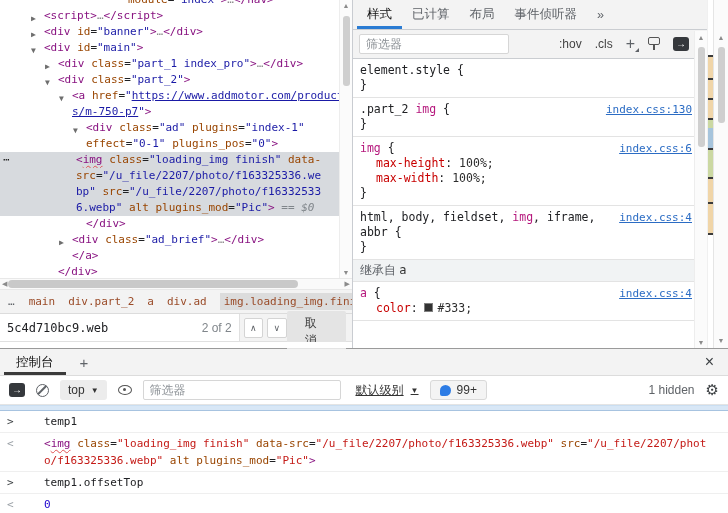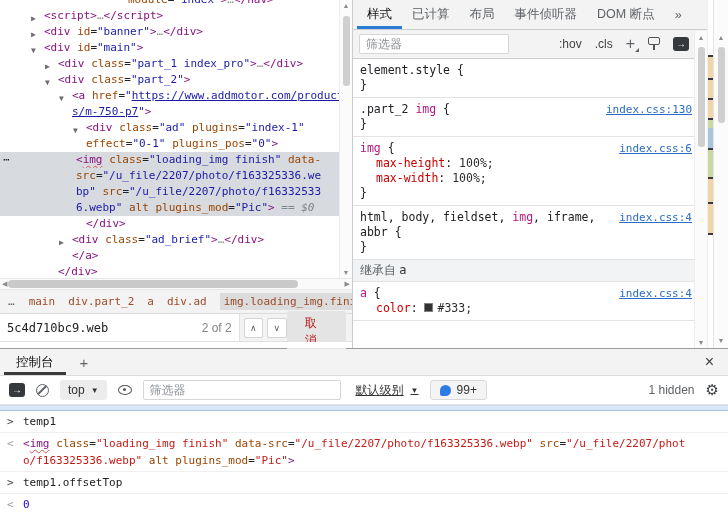--- a/index.html
+++ b/index.html
@@ -36,21 +36,21 @@
   .crumb { white-space:nowrap; }
   .crumb.active { background:#dcdcdc; padding:2px 4px; }
   .crumb-ellipsis { color:#5f6368; letter-spacing:1px; }
 
   .searchbar { height:28px; background:#f3f3f3; display:flex; align-items:center; border-bottom:1px solid #e0e0e0; }
   .search-field { width:246px; height:100%; background:#fff; border-right:1px solid #e0e0e0; display:flex; align-items:center;
                   font-family:"DejaVu Sans Mono","Liberation Mono",monospace; font-size:12px; padding:0 7px; }
   .search-count { margin-left:auto; color:#80868b; font-family:"Liberation Sans",sans-serif; }
   .navbtn { width:20px; height:20px; margin-left:4px; background:#fff; border:1px solid #d4d4d4; border-radius:2px;
             display:flex; align-items:center; justify-content:center; font-size:9px; color:#5f6368; }
-  .cancel-btn { margin-left:auto; margin-right:6px; background:#e4e4e4; border-radius:2px; padding:4px 18px; color:#b91c1c;margin-top:8px; }
+  .cancel-btn { margin-left:auto; margin-right:6px; background:#e4e4e4; border-radius:2px; padding:4px 18px; color:#404040;margin-top:8px; }
   .filler { flex:1; background:#fff; }
 
   
   .styles { flex:1; min-width:0; display:flex; flex-direction:column; position:relative; background:#fff; }
   .tabs { height:30px; display:flex; align-items:stretch; background:#f3f3f3; border-bottom:1px solid #cacdd1; padding:0 4px; }
   .tab { display:flex; align-items:center; padding:0 10px; color:#5f6368; font-size:12.5px; white-space:nowrap; }
   .tab.active { color:#111; box-shadow:inset 0 -3px 0 #2b7cd3; }
   .stoolbar { height:29px; display:flex; align-items:center; background:#f3f3f3; border-bottom:1px solid #cacdd1; padding:0 8px 0 6px; gap:12px; }
   .sfilter { width:150px; height:20px; background:#fff; border:1px solid #d6d6d6; border-radius:2px; font-size:12px; padding:0 6px;
              font-family:"Liberation Sans",sans-serif; color:#202124; outline:none; }
@@ -102,21 +102,21 @@
   .badge { display:flex; align-items:center; gap:6px; background:#f4f4f4; border:1px solid #d9d9d9; border-radius:3px; padding:2px 9px; color:#333; }
   .badge-dot { width:11px; height:11px; border-radius:50% 50% 50% 2px; background:#2d7ce5; }
   .hiddenlbl { margin-left:auto; color:#5f6368; }
   .gear { color:#3c4043; font-size:15px; font-family:"DejaVu Sans",sans-serif; }
   .bluebar { height:6px; background:#d8e7f6; border-top:1px solid #cadef1; border-bottom:1px solid #a7c3e0; }
   .cmsgs { flex:1; position:relative; font-family:"DejaVu Sans Mono","Liberation Mono",monospace; font-size:11px; line-height:17px; overflow:hidden; }
   .centry { display:flex; padding:2px 8px 2px 7px; border-bottom:1px solid #efefef; }
   .chev { width:16px; flex:none; }
   .centry.input .chev { color:#3c4043; }
   .centry.output .chev { color:#9aa0a6; }
-  .ctext { white-space:pre; }
+  .ctext { white-space:pre;margin-left:21px; }
   .watermark { position:absolute; right:10px; bottom:10px; color:#c9c9c9; font-size:15px; font-family:"Liberation Sans",sans-serif; }
 </style>
 </head>
 <body>
 
 <div class="app">
   <div class="top">
 
     <div class="elements">
       <div class="tree-wrap">
@@ -170,21 +170,20 @@
       </div>
       <div class="filler"></div>
     </div>
 
     <div class="styles">
       <div class="tabs">
           <div class="tab active">样式</div>
           <div class="tab">已计算</div>
           <div class="tab">布局</div>
           <div class="tab">事件侦听器</div>
-          <div class="tab">DOM 断点</div>
           <div class="tab">»</div>
         </div>
       <div class="stoolbar">
         <input class="sfilter" placeholder="筛选器" style="">
         <div class="sright">
           <span class="ttext">:hov</span>
           <span class="ttext">.cls</span>
           <span class="plusbtn">+</span>
           <span class="brush"></span>
           <span class="dockbox">→</span>

